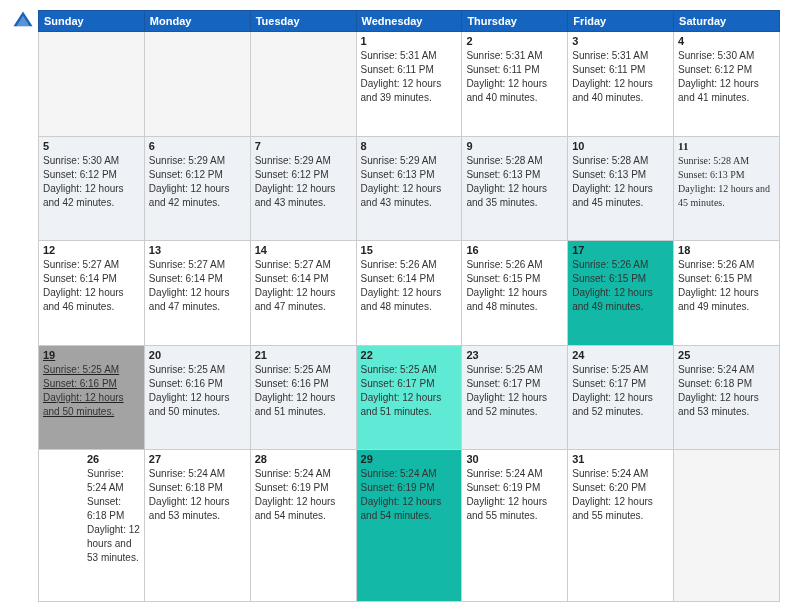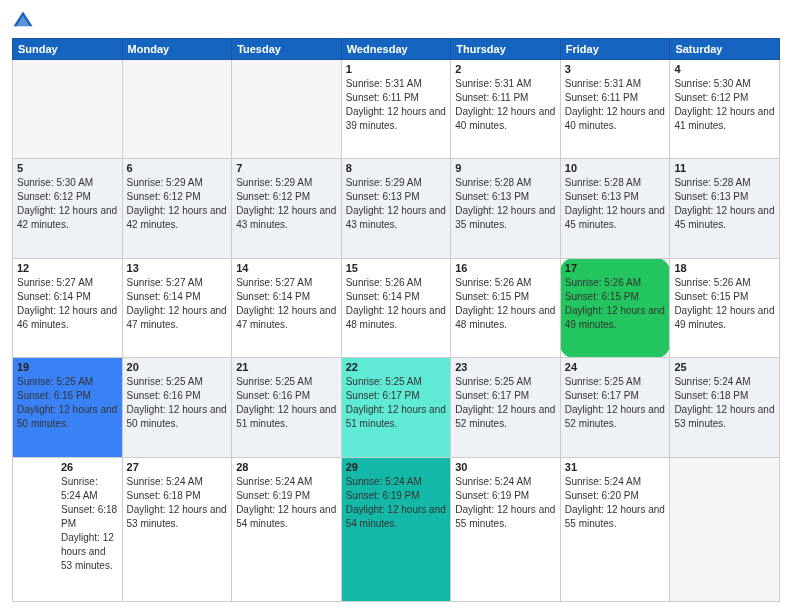--- a/index.html
+++ b/index.html
@@ -8,21 +8,21 @@
       height: 612px;
       font-family: Arial, sans-serif;
       background: #fff;
       overflow: hidden;
     }
     .page {
       width: 792px;
       height: 612px;
       padding: 10px 12px;
       display: flex;
-      flex-direction: column;
+      flex-direction: row;
     }
     .header {
       display: flex;
       align-items: flex-start;
       justify-content: space-between;
       margin-bottom: 6px;
     }
     .logo {
       display: flex;
       align-items: center;
@@ -212,21 +212,21 @@
         </div>
       </td>
           <td style="background: rgb(238, 242, 247);">
         <span class="day-number">10</span>
         <div class="day-info">
           <span>Sunrise: 5:28 AM</span><br>
           <span>Sunset: 6:13 PM</span><br>
           <span>Daylight: 12 hours and 45 minutes.</span>
         </div>
       </td>
-          <td style="background: rgb(238, 242, 247);">
+          <td style="background: rgb(238, 242, 247); font-family: Liberation Serif, serif;">
         <span class="day-number">11</span>
         <div class="day-info">
           <span>Sunrise: 5:28 AM</span><br>
           <span>Sunset: 6:13 PM</span><br>
           <span>Daylight: 12 hours and 45 minutes.</span>
         </div>
       </td>
         </tr>
         <tr>
           <td style="background: rgb(255, 255, 255);">
@@ -262,39 +262,39 @@
         </div>
       </td>
           <td style="background: rgb(255, 255, 255);">
         <span class="day-number">16</span>
         <div class="day-info">
           <span>Sunrise: 5:26 AM</span><br>
           <span>Sunset: 6:15 PM</span><br>
           <span>Daylight: 12 hours and 48 minutes.</span>
         </div>
       </td>
-          <td style="background: #22c55e; border-radius: 14px;">
+          <td style="background: #14b8a6;">
         <span class="day-number">17</span>
         <div class="day-info">
           <span>Sunrise: 5:26 AM</span><br>
           <span>Sunset: 6:15 PM</span><br>
           <span>Daylight: 12 hours and 49 minutes.</span>
         </div>
       </td>
           <td style="background: rgb(255, 255, 255);">
         <span class="day-number">18</span>
         <div class="day-info">
           <span>Sunrise: 5:26 AM</span><br>
           <span>Sunset: 6:15 PM</span><br>
           <span>Daylight: 12 hours and 49 minutes.</span>
         </div>
       </td>
         </tr>
         <tr>
-          <td style="background: #3b82f6;">
+          <td style="background: #a3a3a3; text-decoration: underline;">
         <span class="day-number">19</span>
         <div class="day-info">
           <span>Sunrise: 5:25 AM</span><br>
           <span>Sunset: 6:16 PM</span><br>
           <span>Daylight: 12 hours and 50 minutes.</span>
         </div>
       </td>
           <td style="background: rgb(238, 242, 247);">
         <span class="day-number">20</span>
         <div class="day-info">

